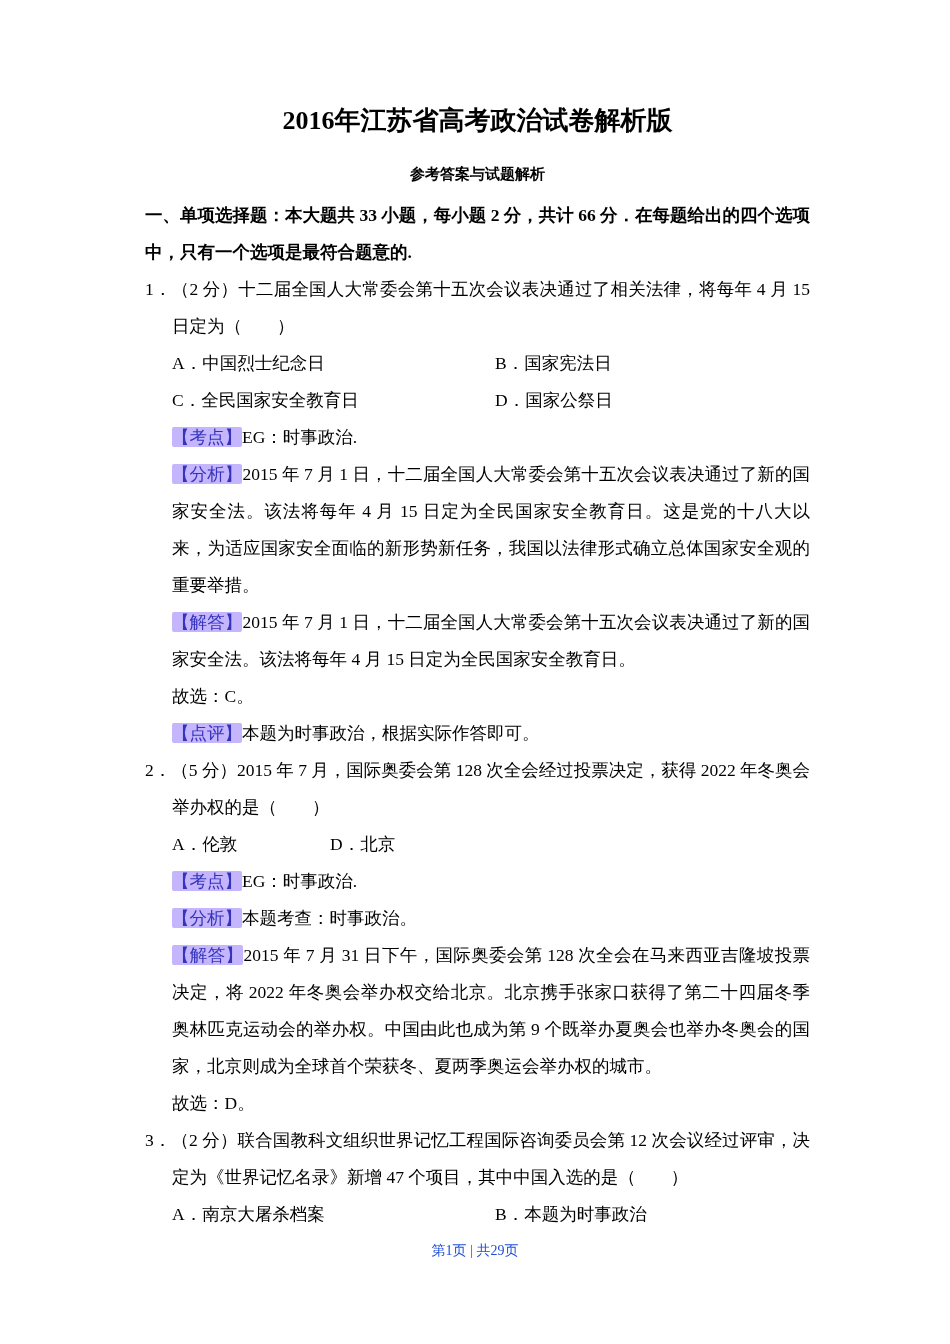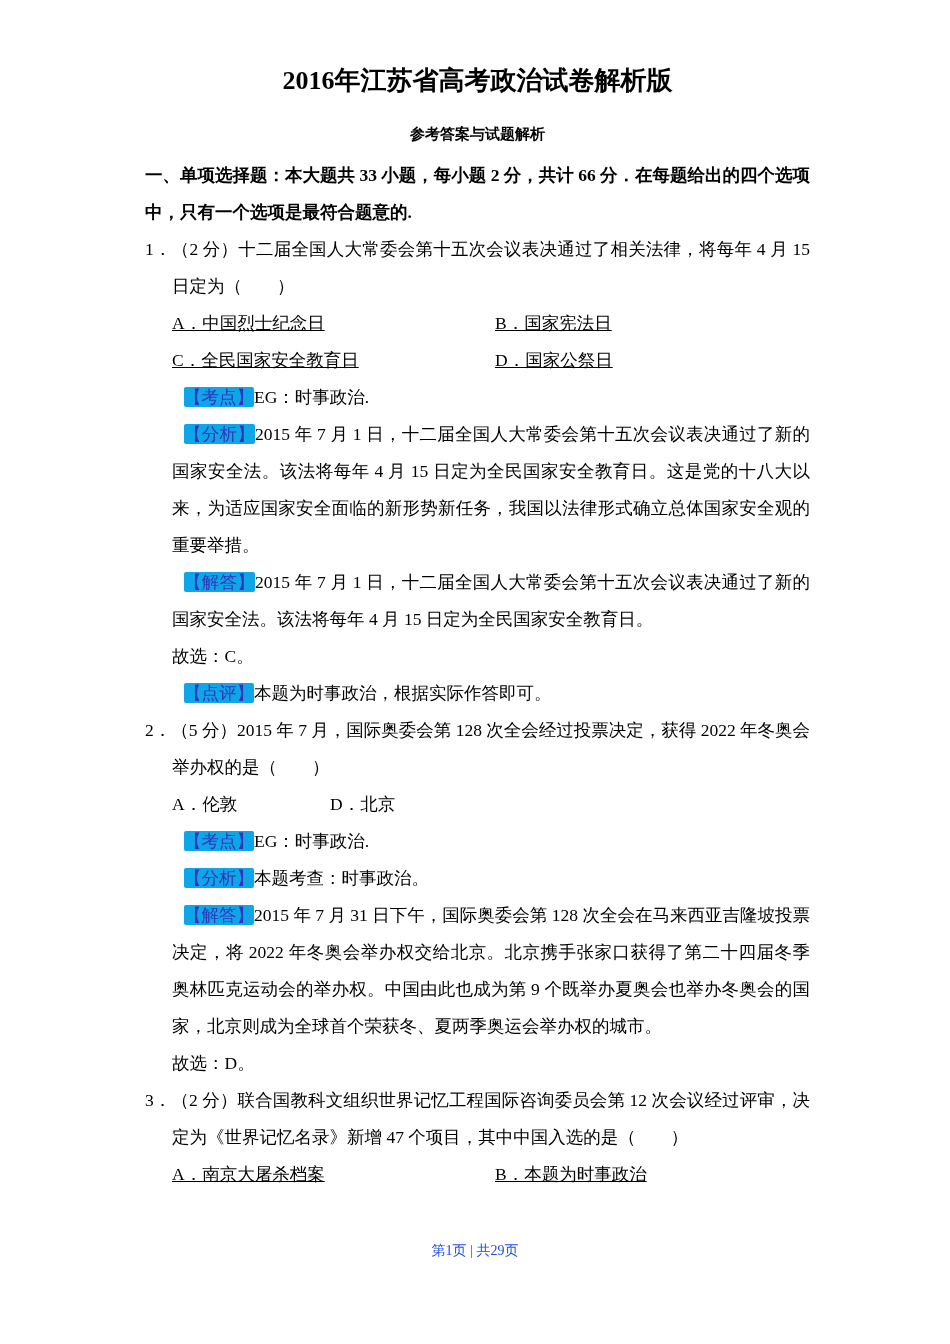--- a/index.html
+++ b/index.html
@@ -11,21 +11,21 @@
     background: #ffffff;
     font-family: "Liberation Serif", "DejaVu Serif", serif;
     color: #000000;
     overflow: hidden;
   }
   .content {
     position: absolute;
     top: 0; left: 0;
     width: 950px;
     box-sizing: border-box;
-    padding: 64px 140px 0 145px;
+    padding: 104px 140px 0 145px;
   }
   .doc-title {
     text-align: center;
     font-size: 26px;
     font-weight: 700;
     line-height: 34px;
     margin: 0 0 26px 0;
   }
   .doc-subtitle {
     text-align: center;
@@ -42,27 +42,26 @@
   }
   .sec { font-weight: 700; }
   .hang { padding-left: 27px; text-indent: -27px; }
   .ind  { margin-left: 27px; }
   .opts {
     margin-left: 27px;
     display: grid;
     font-size: 17.5px;
     line-height: 37px;
   }
-  .opts.cols2 { grid-template-columns: 323px 1fr; text-decoration: underline; }
+  .opts.cols2 { grid-template-columns: 323px 1fr; }
   .opts.cols4 { grid-template-columns: 158px 165px 162px 1fr; }
   .lbl {
     color: #3434bb;
-    background: #0ea5e9;
+    background: #c4b5fd;
     border-radius: 2px;
-    margin-left: 12px;
   }
   .question { margin: 0; }
   .footer {
     position: absolute;
     left: 0; right: 0;
     bottom: 84px;
     text-align: center;
     font-size: 14px;
     line-height: 18px;
     color: #1d4ed8;

